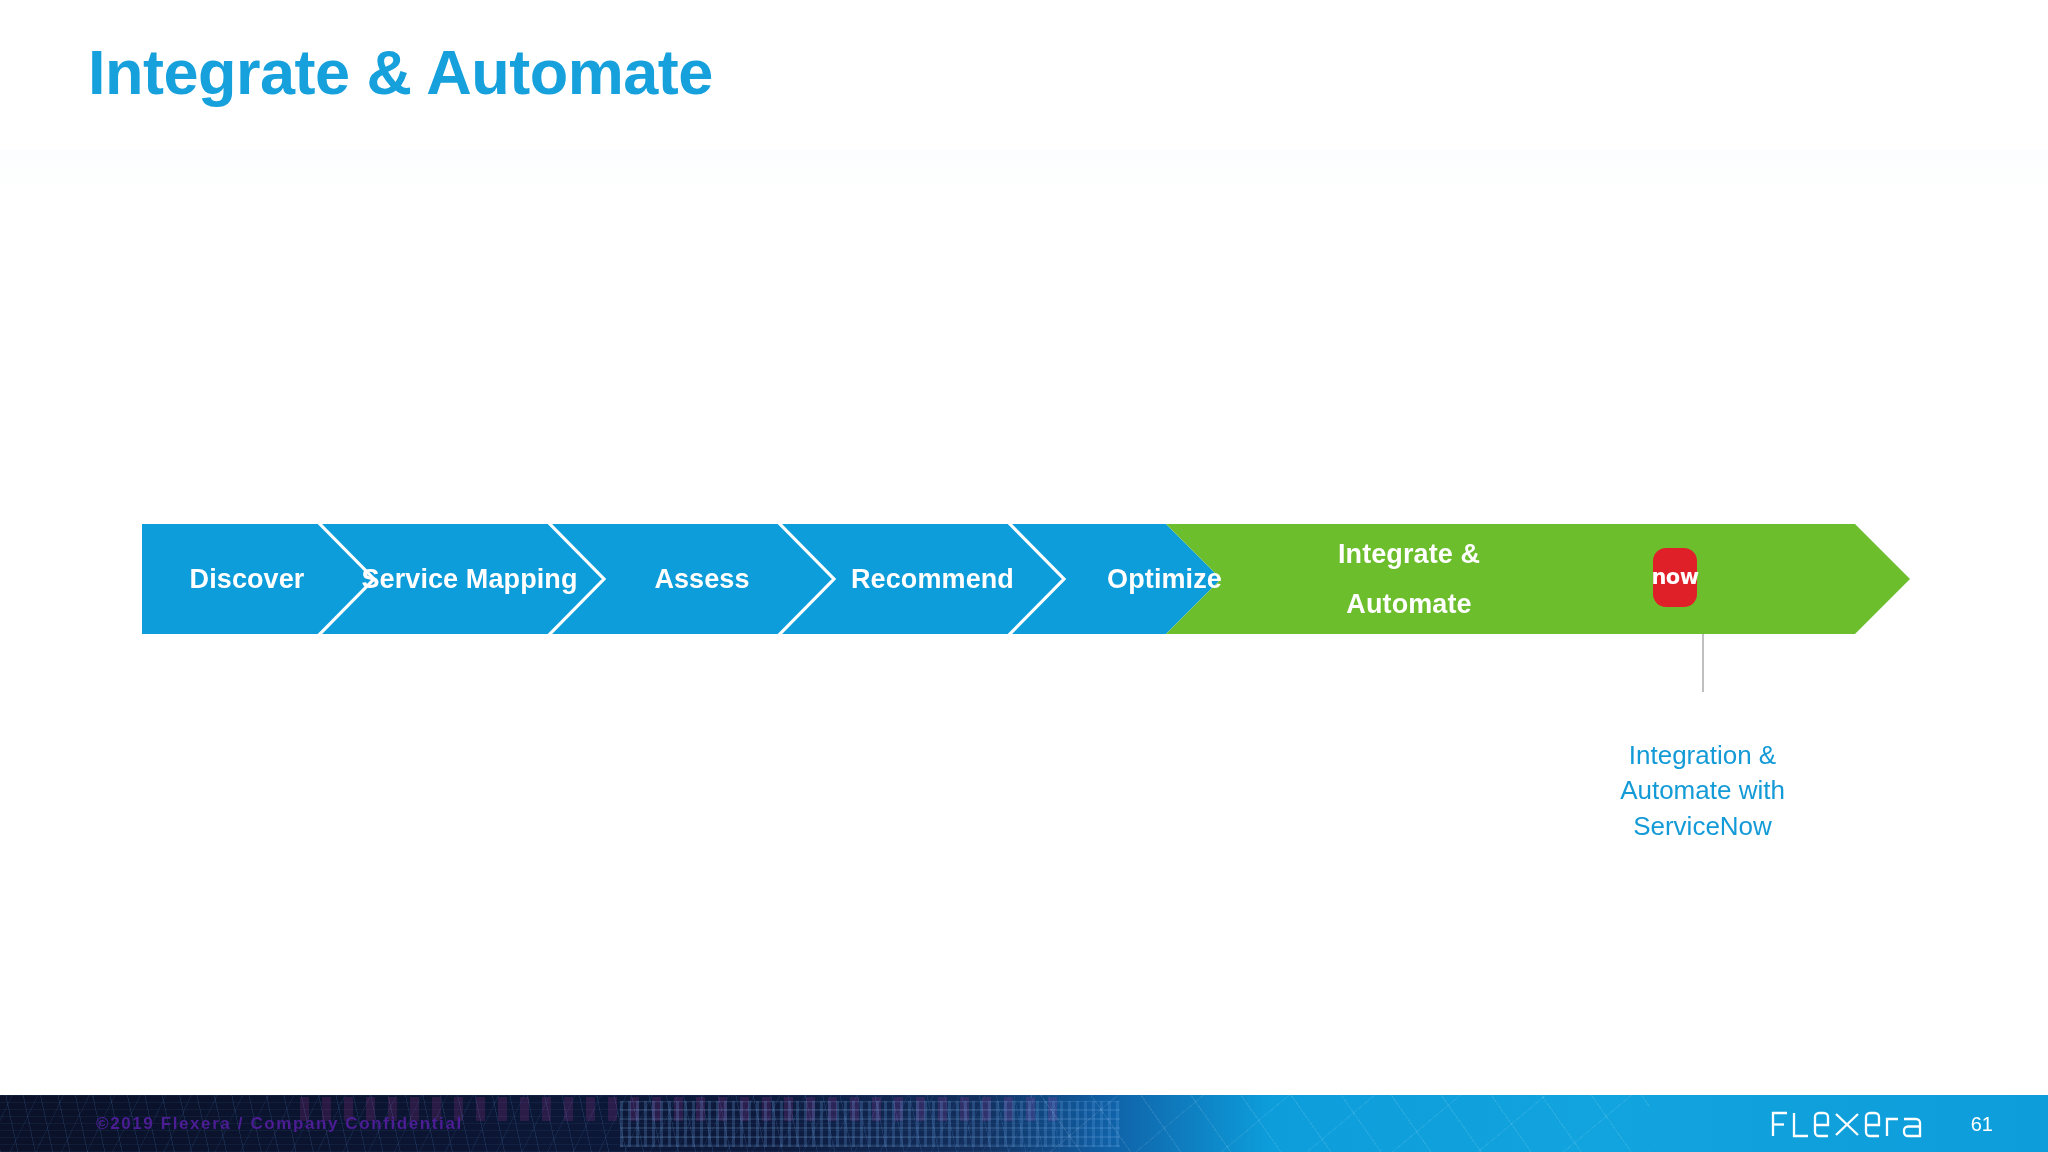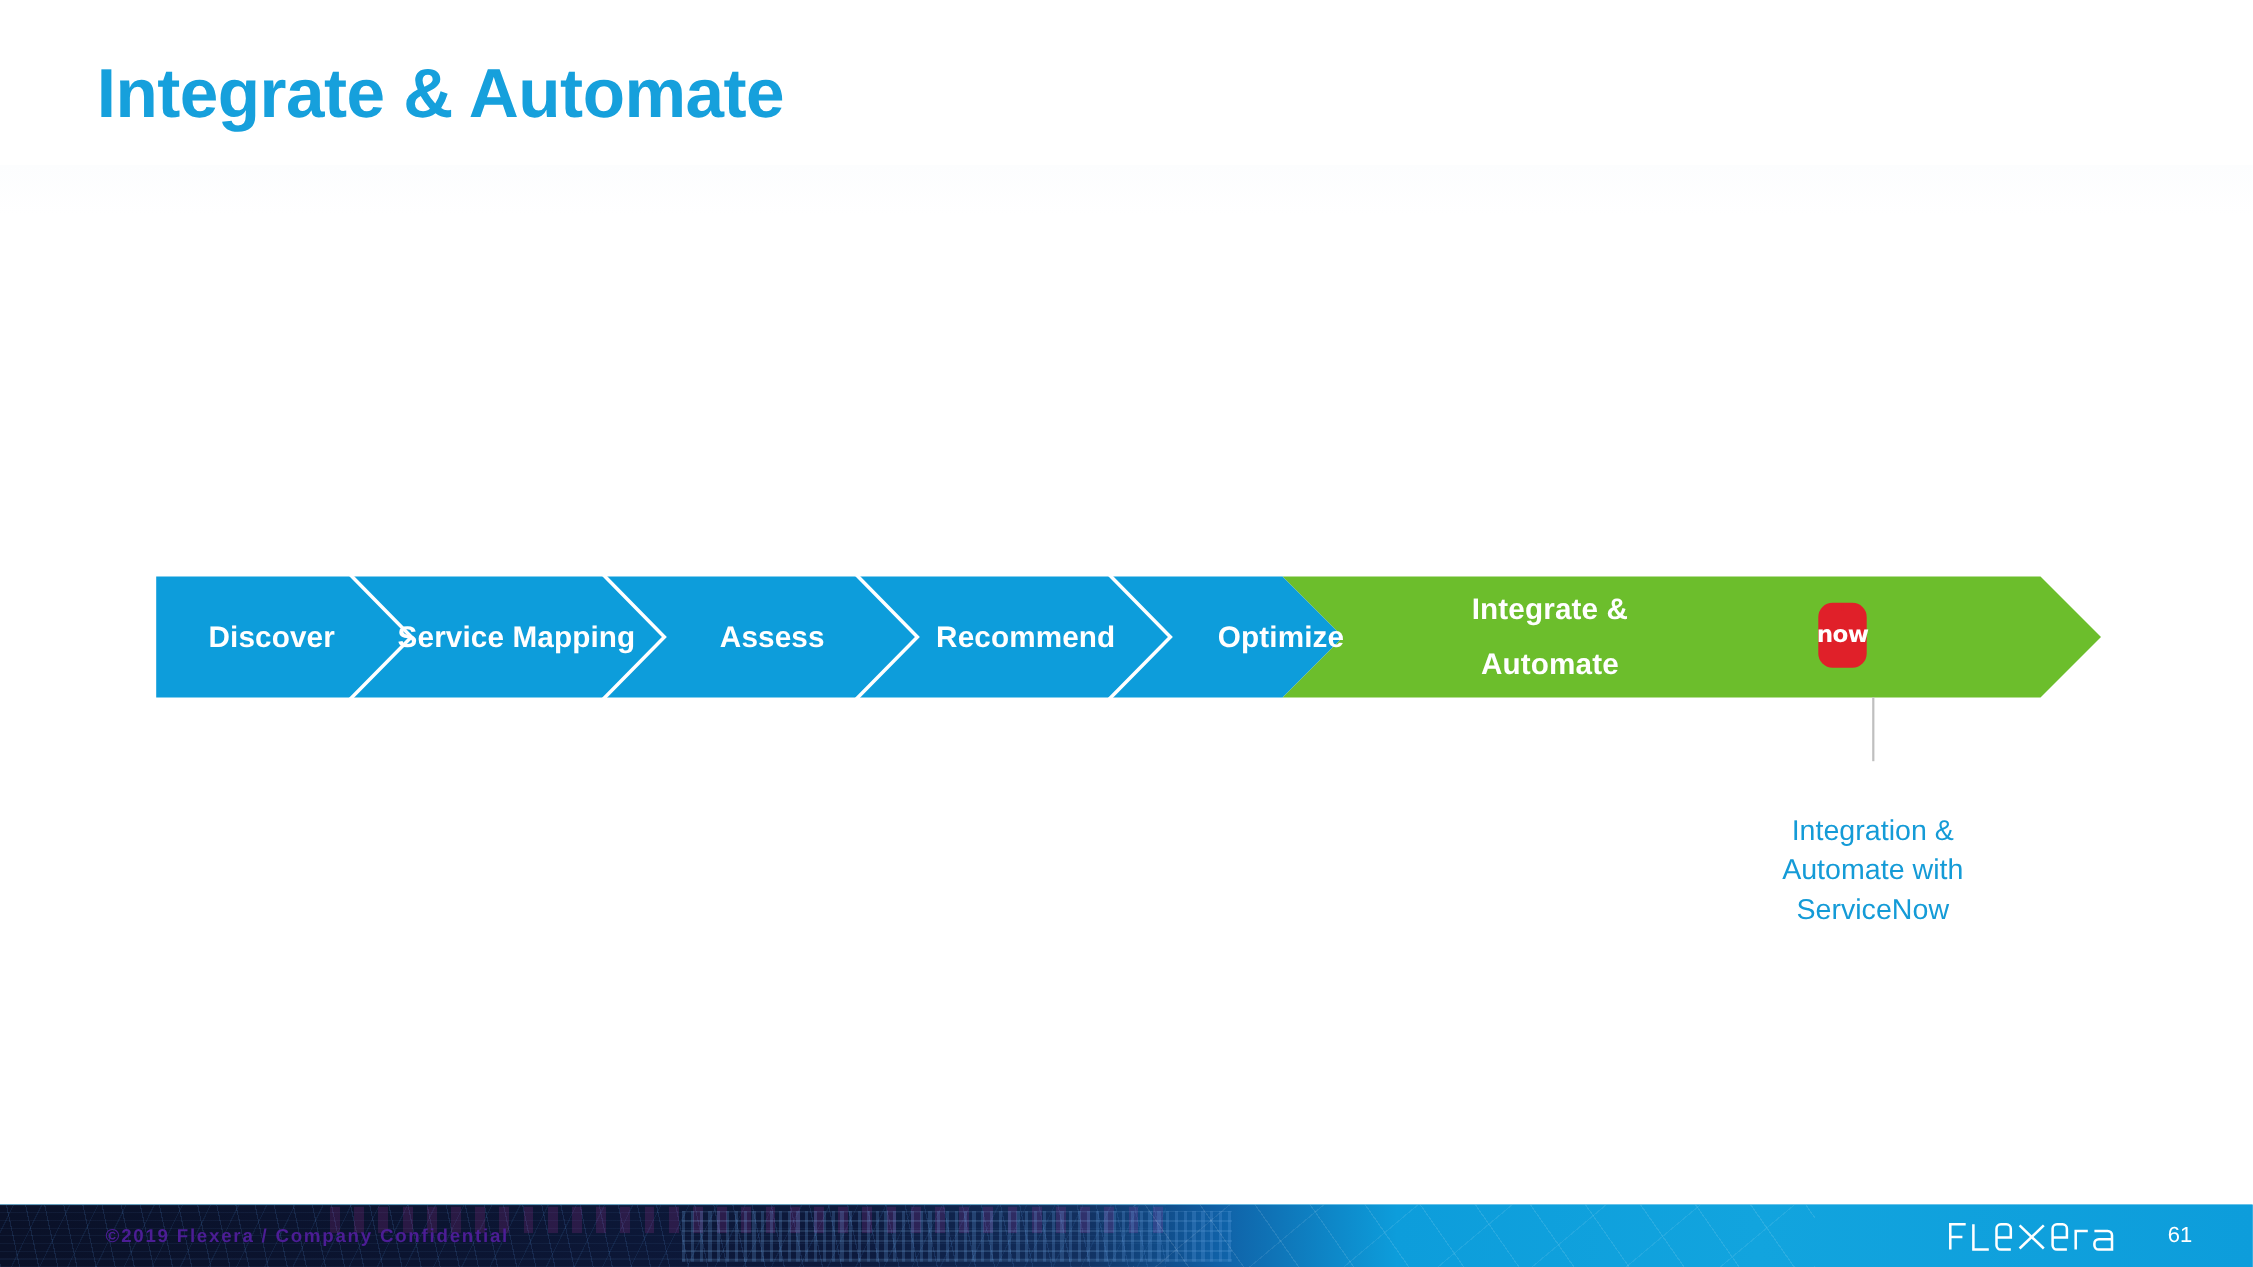--- a/index.html
+++ b/index.html
@@ -29,21 +29,21 @@
     top: 150px;
     width: 2048px;
     height: 46px;
     background: linear-gradient(180deg, #fcfdfe 0%, #ffffff 100%);
   }
 
   
   .slide-title {
     position: absolute;
     left: 88px;
-    top: 52px;
+    top: 39px;
     font-size: 63px;
     font-weight: 700;
     color: #16A0DC;
     letter-spacing: -0.5px;
     line-height: 1.05;
     white-space: nowrap;
   }
 
   
   .process-bar {

